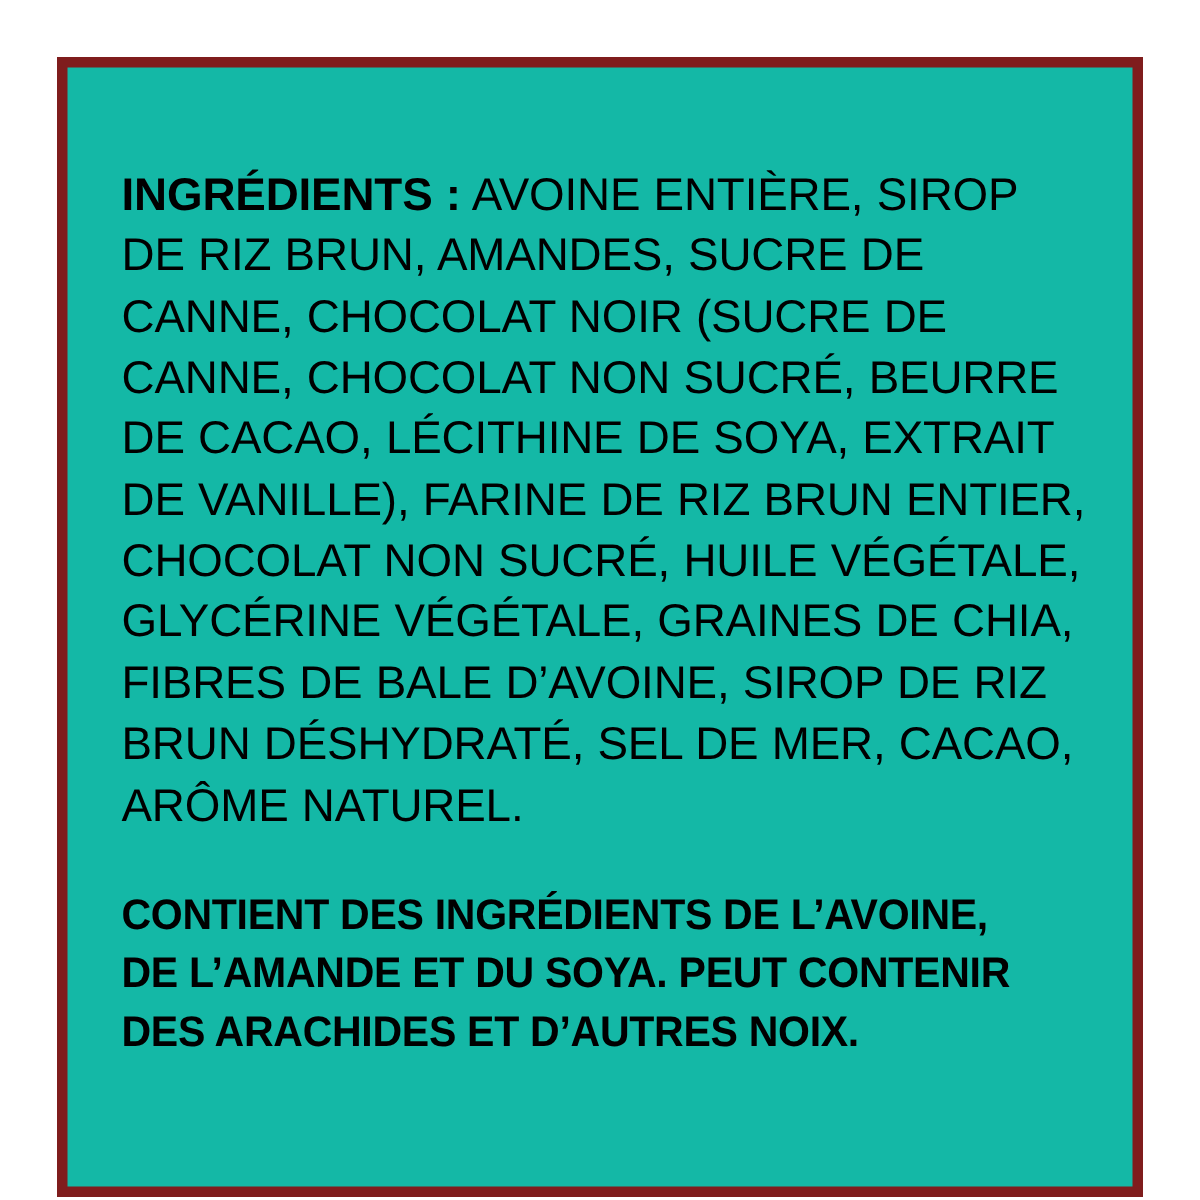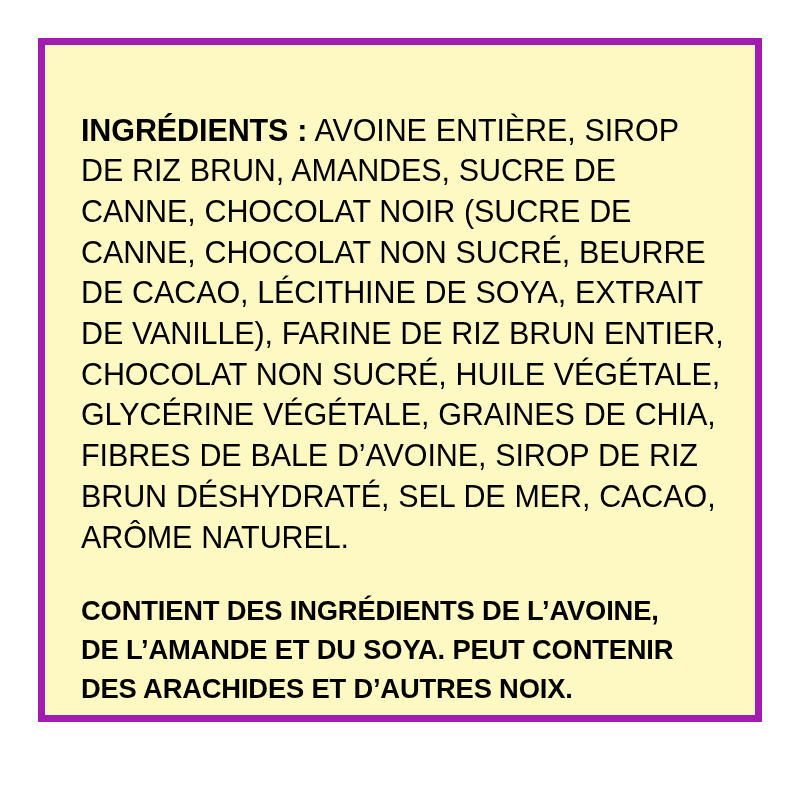--- a/index.html
+++ b/index.html
@@ -12,24 +12,24 @@
     height: 800px;
     font-family: "Liberation Sans", sans-serif;
     color: #000000;
     overflow: hidden;
   }
   .label-panel {
     position: absolute;
     left: 38px;
     top: 38px;
     width: 724px;
-    height: 684px;
+    height: 760px;
     box-sizing: border-box;
-    border: 7px solid #a21caf;
-    background: #fef9c3;
+    border: 7px solid #7f1d1d;
+    background: #14b8a6;
   }
   .label-inner {
     position: absolute;
     left: 36px;
     top: 34px;
     right: 28px;
   }
   .ingredients-block {
     font-size: 30.5px;
     line-height: 1.335;

